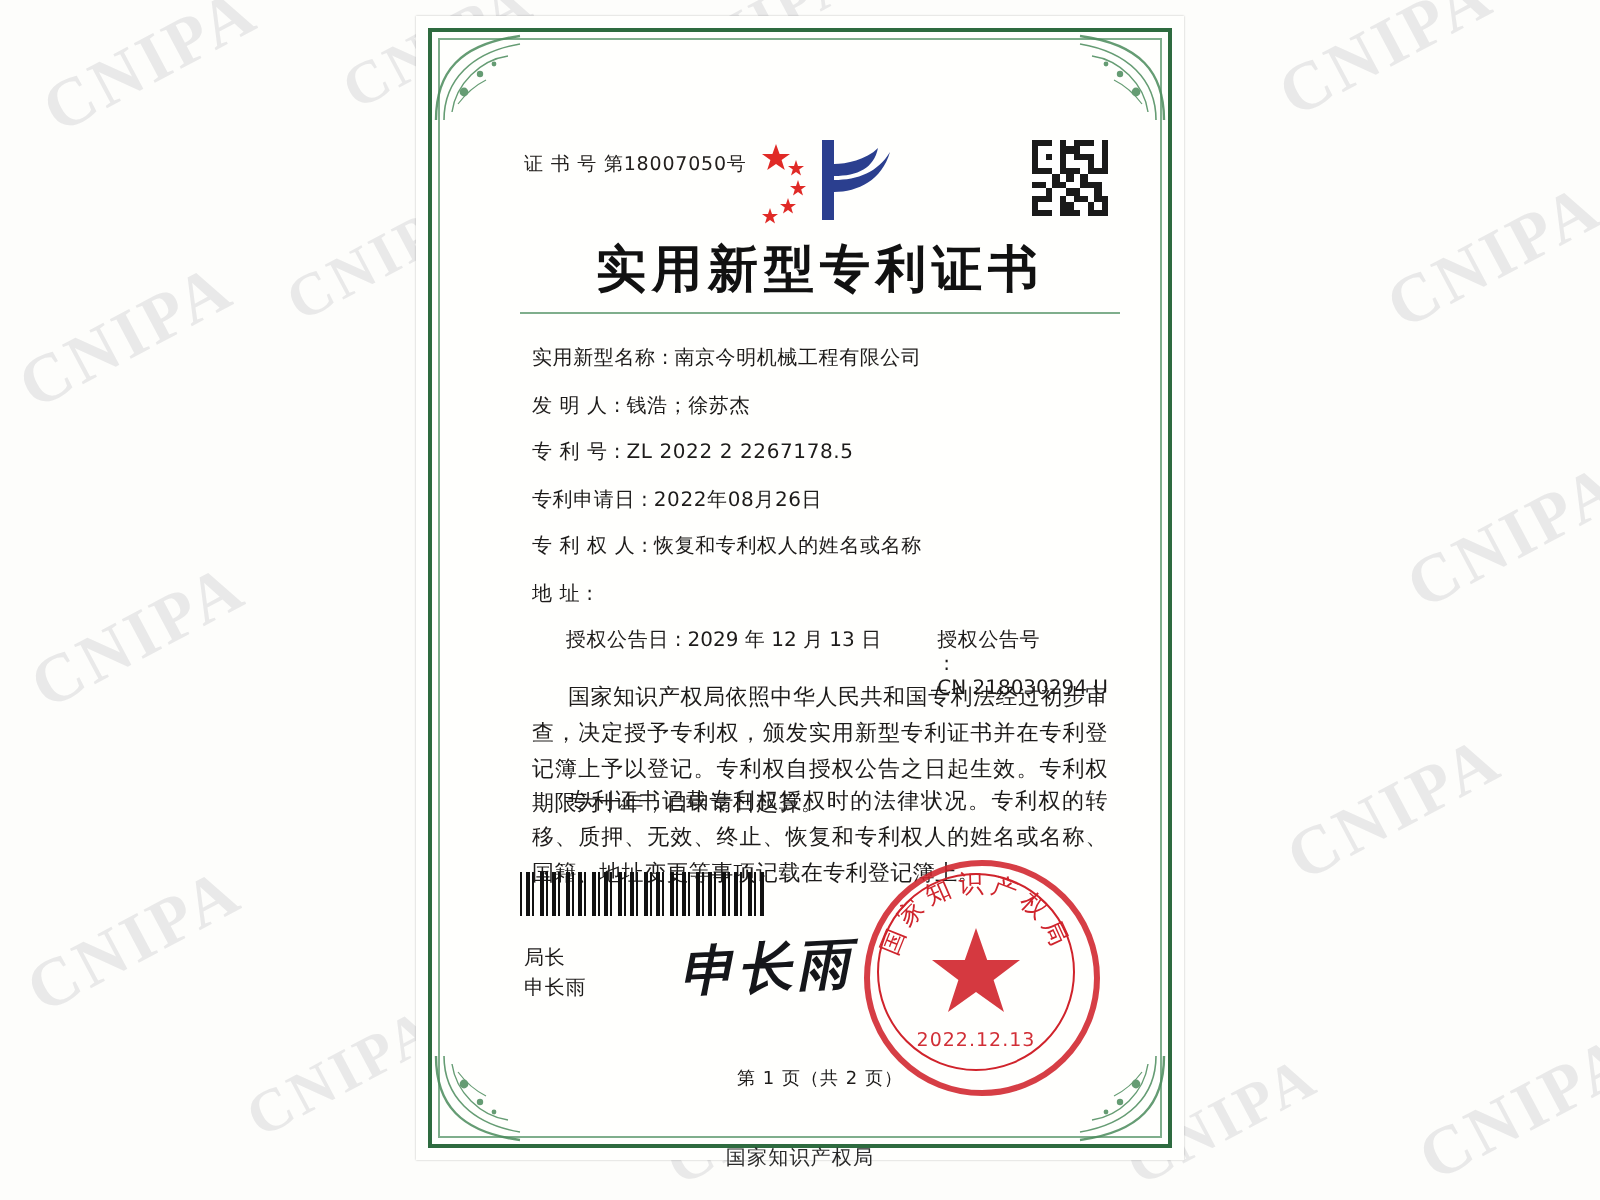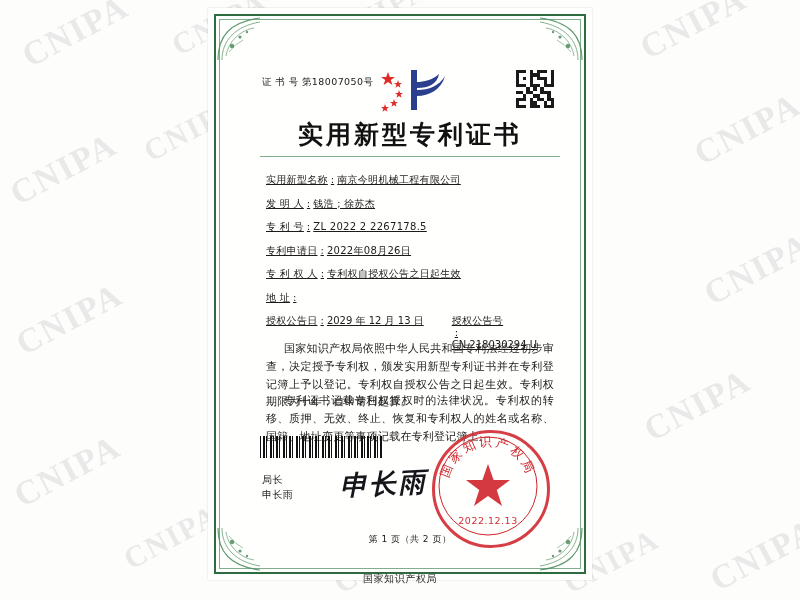--- a/index.html
+++ b/index.html
@@ -129,33 +129,32 @@
     position: absolute;
     left: 12px; right: 12px; top: 140px;
   }
   .field-row {
     display: flex;
     align-items: baseline;
     margin-bottom: 11.5px;
     font-size: 10px;
     color: #1d1b1a;
     line-height: 1.2;
-    text-decoration: underline;
   }
   .f-label {
     flex: 0 0 auto;
     white-space: nowrap;
     letter-spacing: 0.3px;
   }
   .f-sep { flex: 0 0 auto; padding: 0 3px; }
   .f-value {
     flex: 1 1 auto;
     letter-spacing: 0.3px;
   }
-  .field-row.double { justify-content: flex-start; }
+  .field-row.double { justify-content: flex-end; }
   .half {
     display: flex;
     align-items: baseline;
   }
   .half.right { margin-left: 28px; flex-direction: column; }
 
   
   .para {
     position: absolute;
     left: 12px; right: 12px;
@@ -483,21 +482,21 @@
             <span class="f-value">ZL 2022 2 2267178.5</span>
           </div>
           <div class="field-row">
             <span class="f-label">专利申请日</span>
             <span class="f-sep">:</span>
             <span class="f-value">2022年08月26日</span>
           </div>
           <div class="field-row">
             <span class="f-label">专 利 权 人</span>
             <span class="f-sep">:</span>
-            <span class="f-value">专利权自授权公告之日起生效</span>
+            <span class="f-value">恢复和专利权人的姓名或名称</span>
           </div>
           <div class="field-row">
             <span class="f-label">地 址</span>
             <span class="f-sep">:</span>
           </div>
           <div class="field-row double">
             <span class="half">
               <span class="f-label">授权公告日</span>
               <span class="f-sep">:</span>
               <span>2029 年 12 月 13 日</span>

